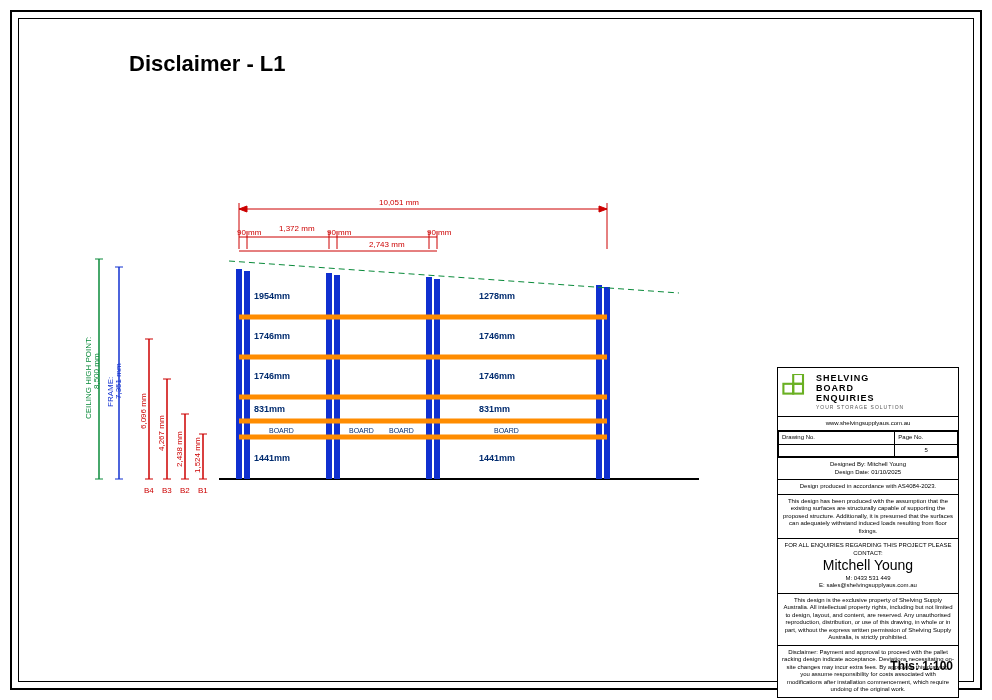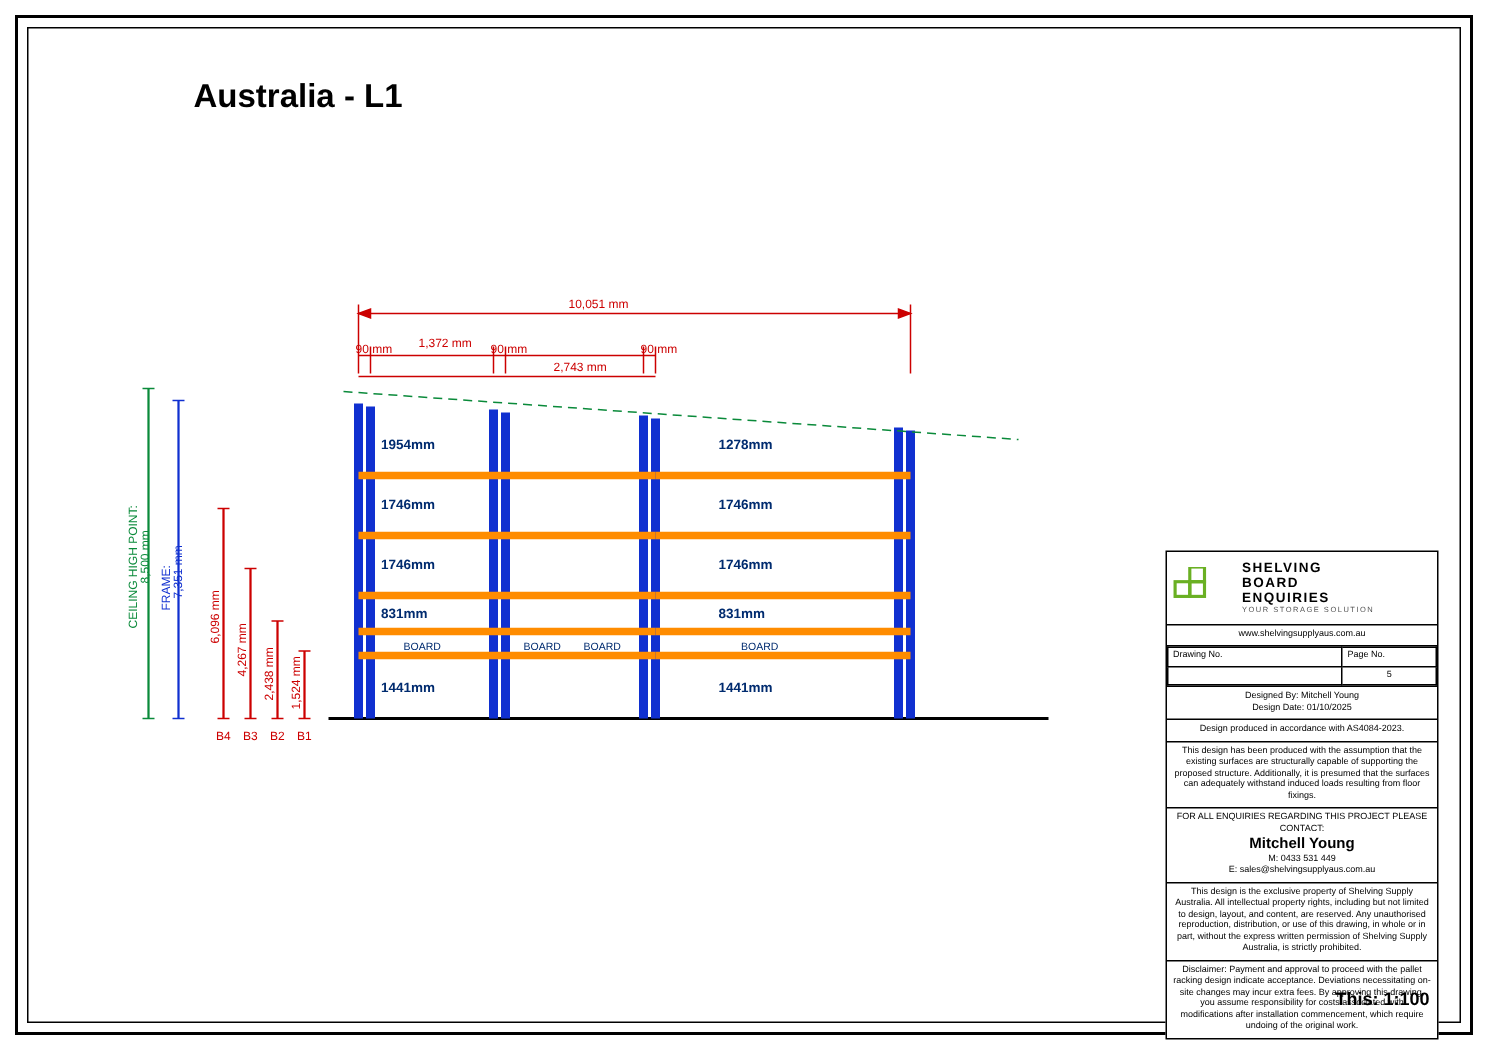--- a/index.html
+++ b/index.html
@@ -5,21 +5,21 @@
   html,body{margin:0;padding:0;background:#fff;font-family:Arial,Helvetica,sans-serif}
   .page{width:992px;height:700px;box-sizing:border-box;position:relative;padding:10px}
   .outer{border:2px solid #000;width:100%;height:100%;box-sizing:border-box;position:relative;padding:6px}
   .inner{border:1px solid #000;width:100%;height:100%;box-sizing:border-box;position:relative}
   .title{position:absolute;left:110px;top:32px;font-size:22px;font-weight:700}
   .scale{position:absolute;right:20px;bottom:8px;font-size:12px;font-weight:700}
   
   .tb{position:absolute;right:14px;top:348px;width:180px;border:1px solid #000;background:#fff;font-size:6px;line-height:1.25}
   .tb .row{border-top:1px solid #000;padding:3px 4px}
   .tb .first{border-top:0}
-  .tb .logo{display:flex;align-items:center;gap:18px;padding:6px 4px}
+  .tb .logo{display:flex;align-items:flex-start;gap:6px;padding:6px 4px}
   .tb .logotxt{font-size:9px;letter-spacing:1px;font-weight:700;line-height:1.1}
   .tb .logosub{font-size:5px;letter-spacing:1px;color:#555}
   .tb .center{text-align:center}
   .tb table{width:100%;border-collapse:collapse}
   .tb td{border:1px solid #000;padding:2px 3px;font-size:6px}
   .logo-sq{width:28px;height:28px}
   
   .canvas{position:absolute;left:60px;top:170px;width:640px;height:330px}
   .canvas svg{width:100%;height:100%;overflow:visible}
   .dimtxt{font-size:8px;fill:#c00;font-family:Arial}
@@ -28,21 +28,21 @@
   .vdimtxt{font-size:8px;font-family:Arial}
   .b-lbl{font-size:8px;fill:#c00;font-family:Arial}
 </style>
 </head>
 <body>
 
 <div class="page">
  <div class="outer">
   <div class="inner">
 
-    <div class="title">Australia - L1</div>
+    <div class="title">Disclaimer - L1</div>
 
     <div class="canvas">
       <svg viewBox="0 0 640 330">
 
         <line x1="140" y1="290" x2="620" y2="290" stroke="#000" stroke-width="2"></line>
 
         <g stroke="#1030d0" stroke-width="6">
           <line x1="160" y1="80" x2="160" y2="290"></line>
           <line x1="168" y1="82" x2="168" y2="290"></line>
           <line x1="250" y1="84" x2="250" y2="290"></line>
@@ -179,21 +179,21 @@
             </table>
       </div>
       <div class="row center">
         <div>Designed By: Mitchell Young</div>
         <div>Design Date: 01/10/2025</div>
       </div>
       <div class="row center">Design produced in accordance with AS4084-2023.</div>
       <div class="row center">This design has been produced with the assumption that the existing surfaces are structurally capable of supporting the proposed structure. Additionally, it is presumed that the surfaces can adequately withstand induced loads resulting from floor fixings.</div>
       <div class="row center">
         <div>FOR ALL ENQUIRIES REGARDING THIS PROJECT PLEASE CONTACT:</div>
-        <div style="font-weight:700;font-size:10px">Mitchell Young</div>
+        <div style="font-weight:400;font-size:14px">Mitchell Young</div>
         <div>M: 0433 531 449</div>
         <div>E: sales@shelvingsupplyaus.com.au</div>
       </div>
       <div class="row center">This design is the exclusive property of Shelving Supply Australia. All intellectual property rights, including but not limited to design, layout, and content, are reserved. Any unauthorised reproduction, distribution, or use of this drawing, in whole or in part, without the express written permission of Shelving Supply Australia, is strictly prohibited.</div>
       <div class="row center">Disclaimer: Payment and approval to proceed with the pallet racking design indicate acceptance. Deviations necessitating on-site changes may incur extra fees. By approving this drawing, you assume responsibility for costs associated with modifications after installation commencement, which require undoing of the original work.</div>
     </div>
 
     <div class="scale">This: 1:100</div>
 
   </div>

